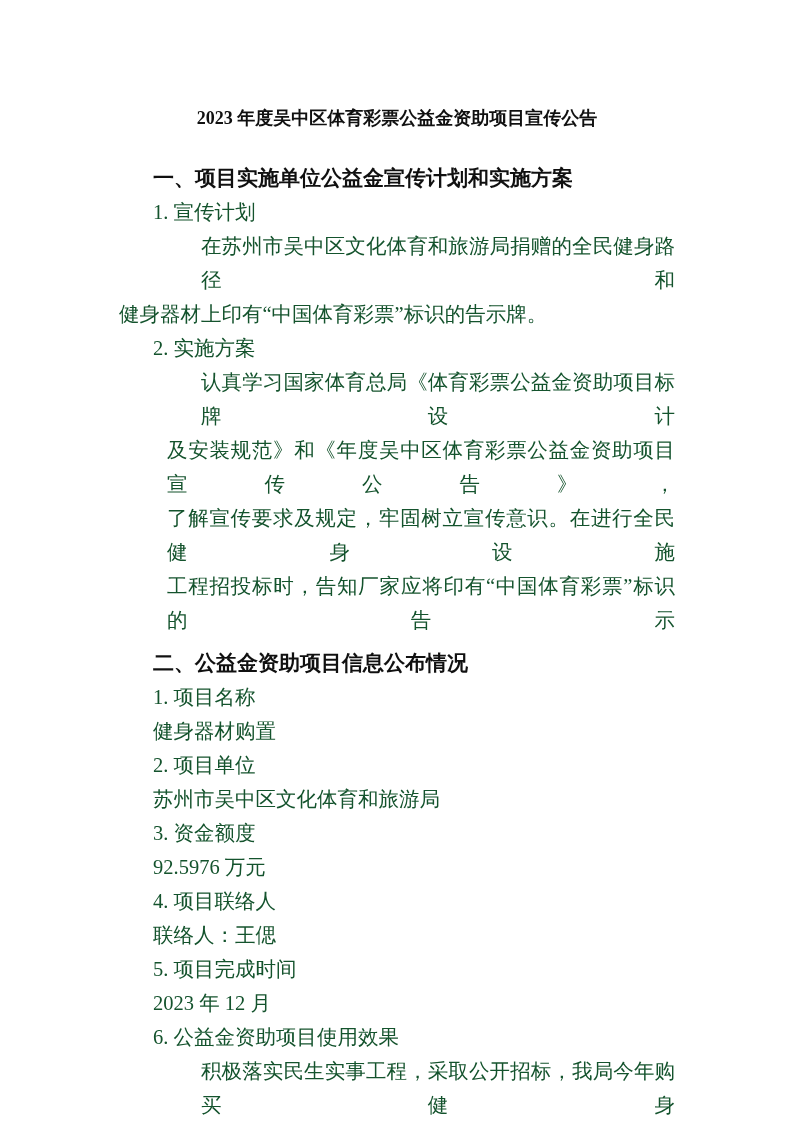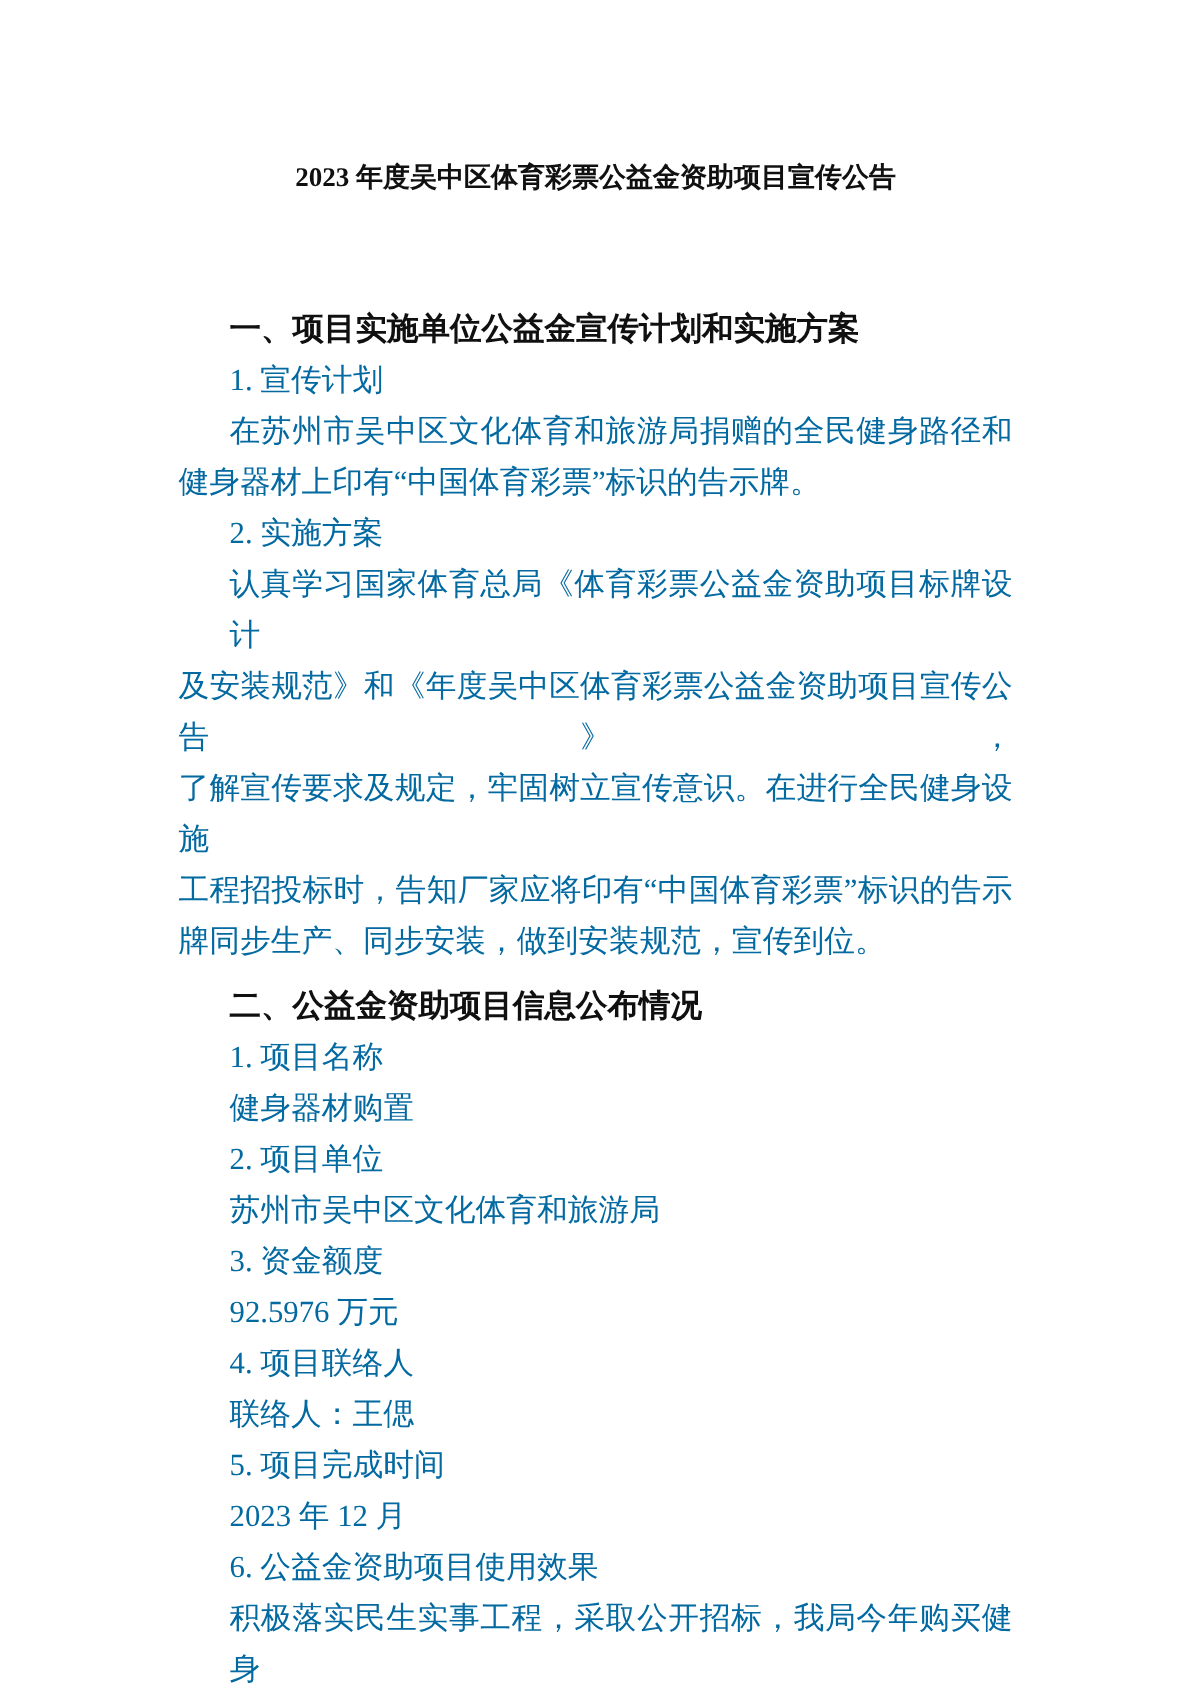--- a/index.html
+++ b/index.html
@@ -32,55 +32,55 @@
   }
   .section-heading {
     font-family: "Liberation Sans", "DejaVu Sans", sans-serif;
     font-weight: bold;
     font-size: 21px;
     line-height: 34px;
     color: #101010;
     padding-left: 34px;
     white-space: nowrap;
   }
-  .h1-gap { margin-top: 66px; }
+  .h1-gap { margin-top: 24px; }
   .h2-gap { margin-top: 9px; }
   .ln {
     font-family: "Liberation Serif", "DejaVu Serif", serif;
     font-size: 20.5px;
     line-height: 34px;
-    color: #0369a1;
+    color: #14532d;
     text-align: left;
     white-space: normal;
   }
   .indent { padding-left: 34px; }
   .fill {
     text-align: justify;
     text-align-last: justify;
+    margin-left: 48px;
   }
 </style>
 </head>
 <body>
 
 <div class="page">
   <div class="content">
 
     <div class="doc-title">2023 年度吴中区体育彩票公益金资助项目宣传公告</div>
 
     <div class="section-heading h1-gap">一、项目实施单位公益金宣传计划和实施方案</div>
 
     <div class="ln indent">1. 宣传计划</div>
     <div class="ln indent fill">在苏州市吴中区文化体育和旅游局捐赠的全民健身路径和</div>
     <div class="ln">健身器材上印有“中国体育彩票”标识的告示牌。</div>
     <div class="ln indent">2. 实施方案</div>
     <div class="ln indent fill">认真学习国家体育总局《体育彩票公益金资助项目标牌设计</div>
     <div class="ln fill">及安装规范》和《年度吴中区体育彩票公益金资助项目宣传公告》，</div>
     <div class="ln fill">了解宣传要求及规定，牢固树立宣传意识。在进行全民健身设施</div>
     <div class="ln fill">工程招投标时，告知厂家应将印有“中国体育彩票”标识的告示</div>
-    <div class="ln">牌同步生产、同步安装，做到安装规范，宣传到位。</div>
 
     <div class="section-heading h2-gap">二、公益金资助项目信息公布情况</div>
 
     <div class="ln indent">1. 项目名称</div>
     <div class="ln indent">健身器材购置</div>
     <div class="ln indent">2. 项目单位</div>
     <div class="ln indent">苏州市吴中区文化体育和旅游局</div>
     <div class="ln indent">3. 资金额度</div>
     <div class="ln indent">92.5976 万元</div>
     <div class="ln indent">4. 项目联络人</div>

